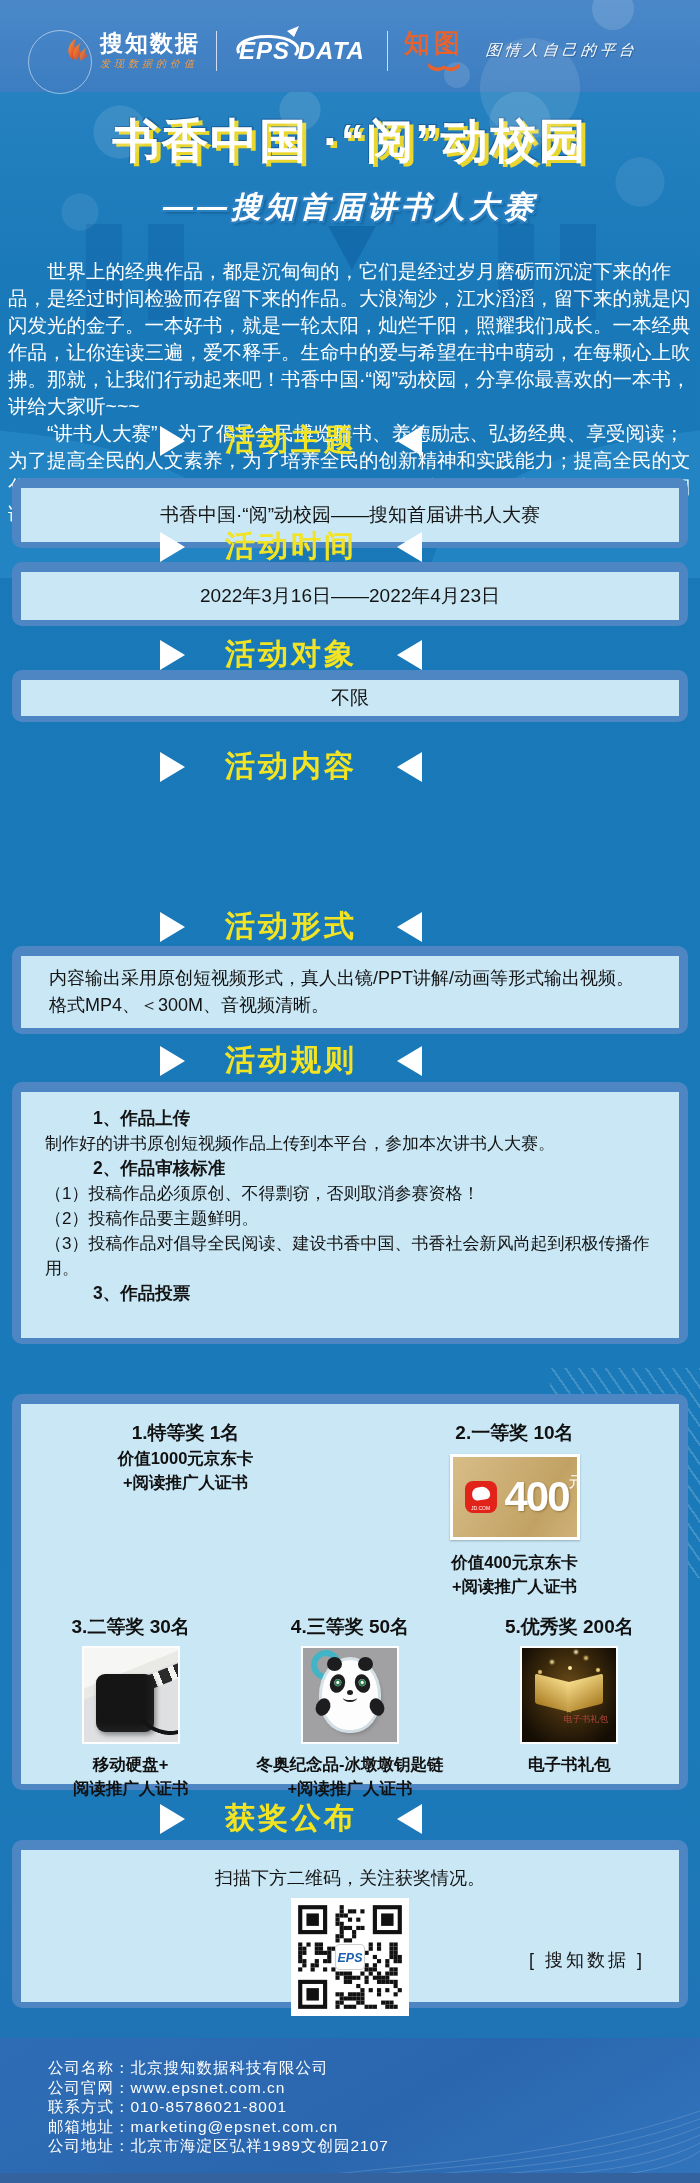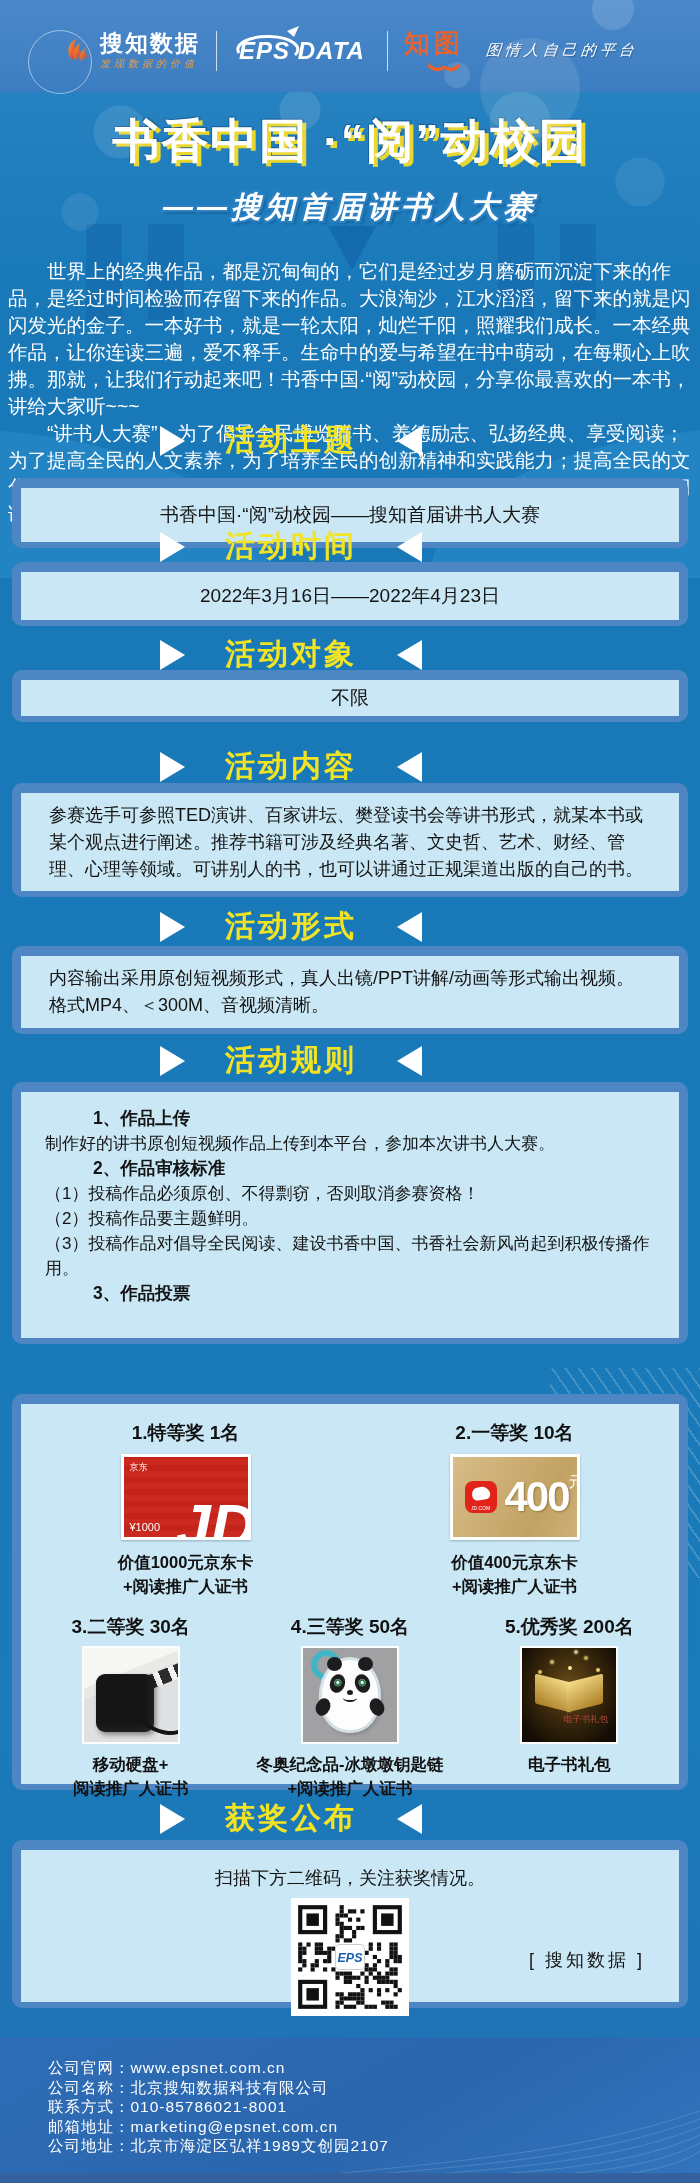--- a/index.html
+++ b/index.html
@@ -240,25 +240,20 @@
     <div class="box-inner center-text">
       <p>不限</p>
     </div>
   </div>
 
   <div class="sec-head" style="top:746px">
     <span class="tri-r"></span>
     <span class="sec-title">活动内容</span>
     <span class="tri-l"></span>
   </div>
-  <div class="box" style="top:793px;height:98px">
-    <div class="box-inner pad-text">
-      <p>参赛选手可参照TED演讲、百家讲坛、樊登读书会等讲书形式，就某本书或某个观点进行阐述。推荐书籍可涉及经典名著、文史哲、艺术、财经、管理、心理等领域。可讲别人的书，也可以讲通过正规渠道出版的自己的书。</p>
-    </div>
-  </div>
 
   <div class="sec-head" style="top:906px">
     <span class="tri-r"></span>
     <span class="sec-title">活动形式</span>
     <span class="tri-l"></span>
   </div>
   <div class="box" style="top:956px;height:72px">
     <div class="box-inner pad-text">
       <p>内容输出采用原创短视频形式，真人出镜/PPT讲解/动画等形式输出视频。格式MP4、＜300M、音视频清晰。</p>
     </div>
@@ -280,27 +275,20 @@
       <div class="rule-line bold">3、作品投票</div>
     </div>
   </div>
 
   <div class="box" style="top:1404px;height:380px">
     <div class="box-inner" style="justify-content:flex-start">
       <div class="prize-grid">
 
         <div class="p-cell w50">
           <div class="p-rank">1.特等奖 1名</div>
-          <div class="art-frame">
-            <div class="jd1000">
-              <span class="brand">京东</span>
-              <span class="big-jd">JD</span>
-              <span class="amt">¥1000</span>
-            </div>
-          </div>
           <div class="p-cap">价值1000元京东卡</div>
           <div class="p-cap">+阅读推广人证书</div>
         </div>
 
         <div class="p-cell w50">
           <div class="p-rank">2.一等奖 10名</div>
           <div class="art-frame">
             <div class="jd400">
               <span class="jd-badge">
                 <span class="bsub">JD.COM</span>
@@ -535,24 +523,24 @@
             <text x="50" y="55" text-anchor="middle" font-size="12" font-style="italic" font-weight="bold" fill="#1a5fae">EPS</text>
           </svg>
       </div>
       <div class="qr-caption">[ 搜知数据 ]</div>
     </div>
   </div>
 
   <footer class="footer">
     <div class="f-rows">
       <div class="f-row">
+        <span>公司名称：</span><span>北京搜知数据科技有限公司</span>
+      </div>
+      <div class="f-row">
         <span>公司官网：</span><span>www.epsnet.com.cn</span>
-      </div>
-      <div class="f-row">
-        <span>公司名称：</span><span>北京搜知数据科技有限公司</span>
       </div>
       <div class="f-row">
         <span>联系方式：</span><span>010-85786021-8001</span>
       </div>
       <div class="f-row">
         <span>邮箱地址：</span><span>marketing@epsnet.com.cn</span>
       </div>
       <div class="f-row">
         <span>公司地址：</span><span>北京市海淀区弘祥1989文创园2107</span>
       </div>

